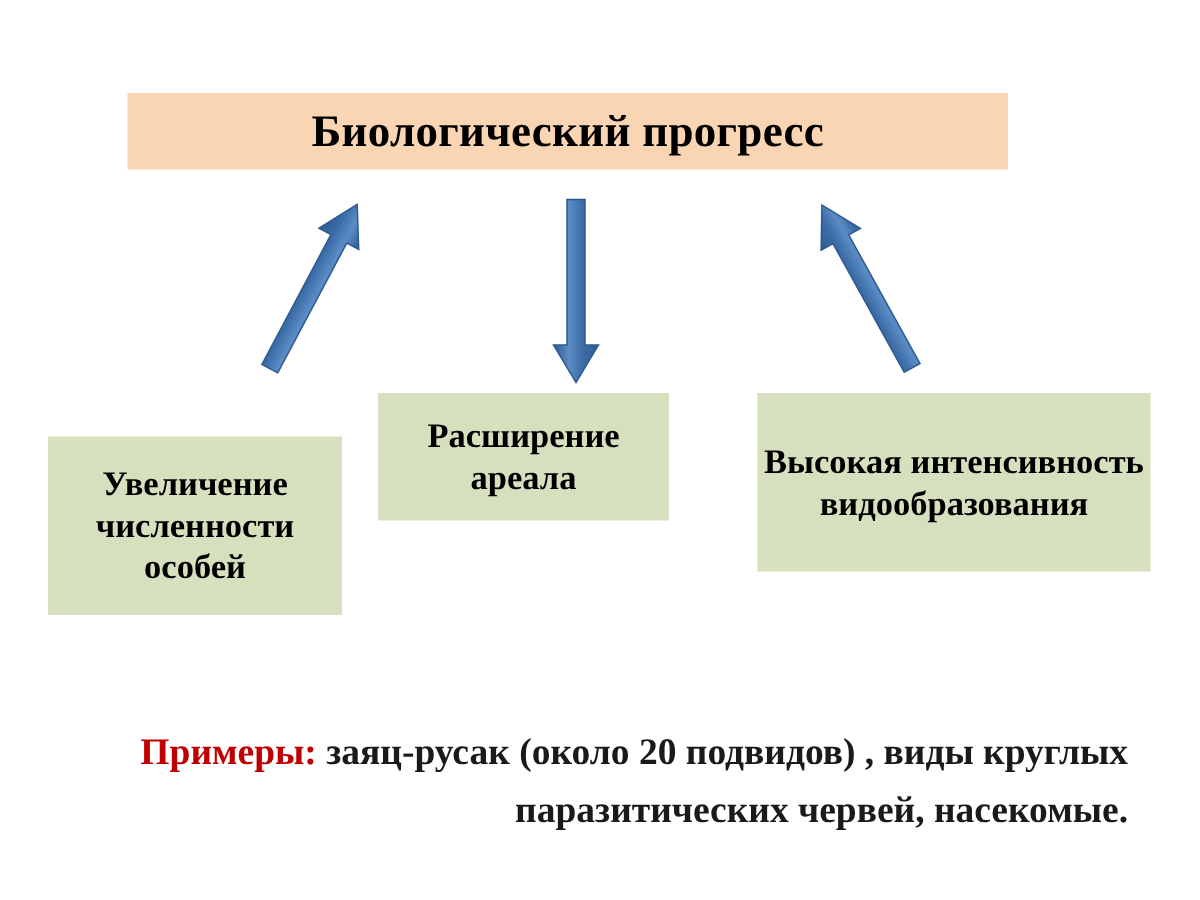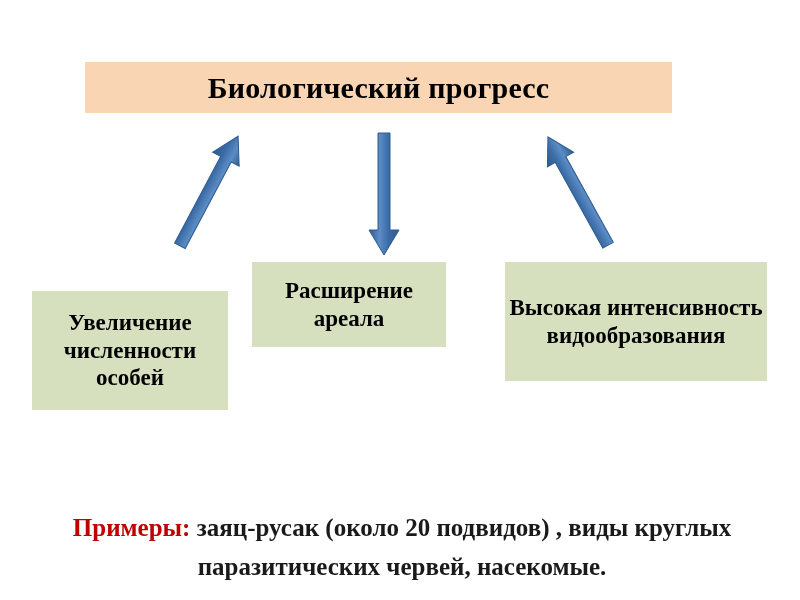--- a/index.html
+++ b/index.html
@@ -84,27 +84,27 @@
     left: 505px;
     top: 262px;
     width: 262px;
     height: 119px;
   }
 
   
   #examples {
     position: absolute;
     left: 52px;
-    top: 484px;
+    top: 458px;
     width: 700px;
     font-size: 25px;
     font-weight: bold;
     line-height: 1.55;
     color: #000000;
-    text-align: center;
+    text-align: right;
   }
   #examples .label-red {
     color: #C00000;
   }
   #examples .body-black {
     color: #1a1a1a;
   }
 </style>
 </head>
 <body>

